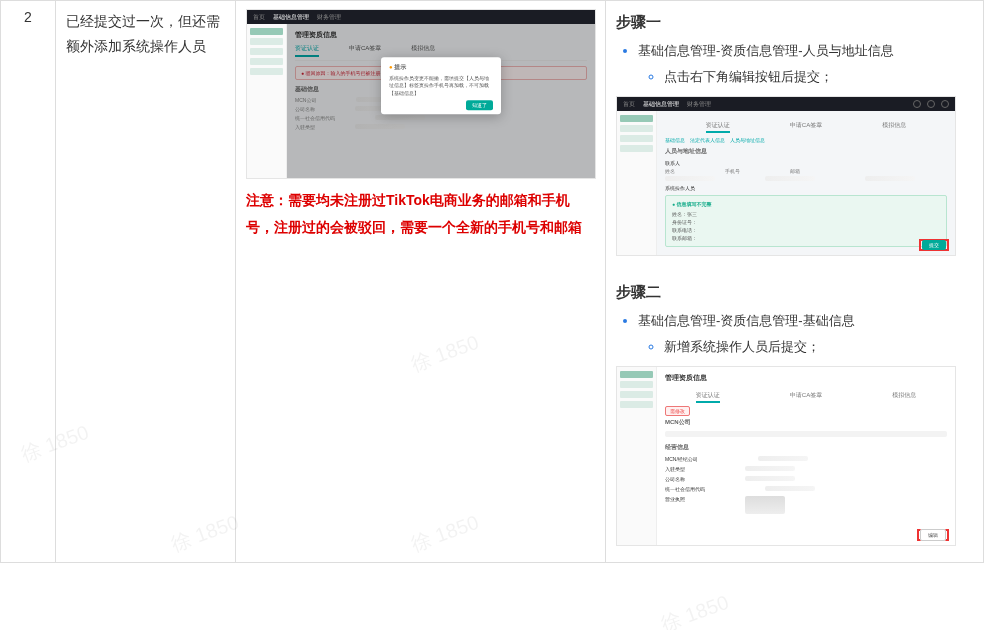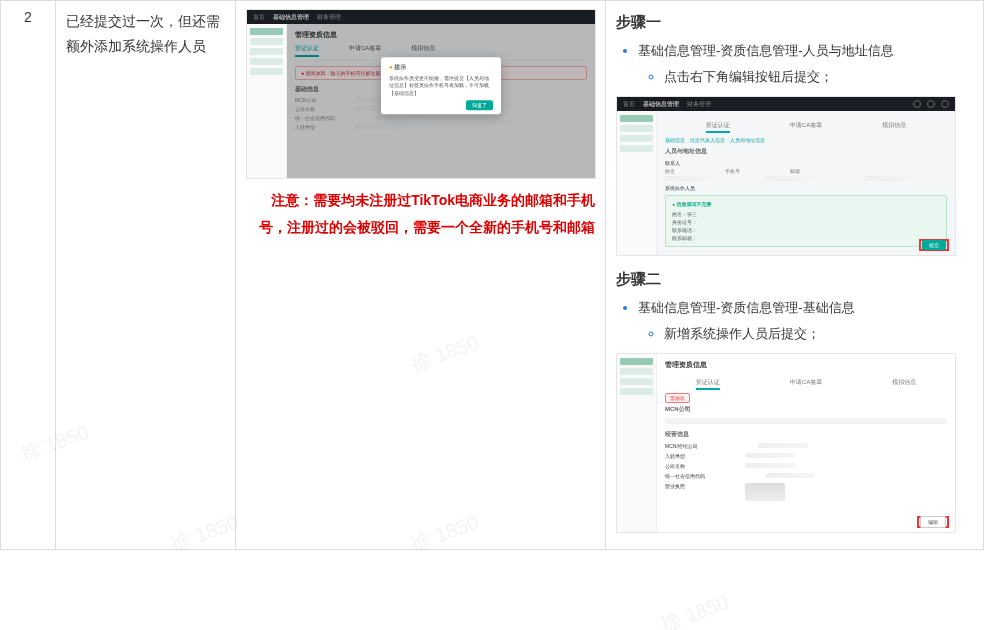--- a/index.html
+++ b/index.html
@@ -3,21 +3,21 @@
 <meta charset="utf-8">
 <style>
   * { box-sizing: border-box; margin: 0; padding: 0; }
   body { font-family: "Microsoft YaHei", Arial, sans-serif; font-size: 13px; color: #333; background: #fff; width: 984px; }
   table.doc { border-collapse: collapse; width: 100%; table-layout: fixed; }
   table.doc > tbody > tr > td { border: 1px solid #ddd; vertical-align: top; padding: 8px 10px; }
   .col-num { width: 55px; text-align: center; font-size: 14px; }
   .col-desc { width: 180px; font-size: 14px; line-height: 1.8; }
   .col-mid { width: 370px; }
   .col-right { }
-  .red { color: #d00; font-weight: bold; line-height: 1.9; font-size: 14px; text-align: right; }
+  .red { color: #d00; font-weight: bold; line-height: 1.9; font-size: 14px; }
   .step-head { font-size: 15px; font-weight: 600; margin: 4px 0 8px; }
   ul.bul { list-style: disc; padding-left: 22px; margin-bottom: 8px; }
   ul.bul li { margin: 4px 0; line-height: 1.7; }
   ul.sub { list-style: circle; padding-left: 26px; margin-top: 4px; }
   ul.sub li::marker { color: #2a7ae2; }
   ul.bul > li::marker { color: #2a7ae2; }
   .wm { position: absolute; color: rgba(0,0,0,0.05); font-size: 20px; transform: rotate(-20deg); pointer-events: none; }
   .page { position: relative; width: 984px; min-height: 630px; overflow: hidden; }
 
   
@@ -194,21 +194,21 @@
             <div>姓名：张三</div>
             <div>身份证号：</div>
             <div>联系电话：</div>
             <div>联系邮箱：</div>
           </div>
           <div class="br-corner"><span class="redbox"><span class="btn-sm">提交</span></span></div>
         </div>
       </div>
     </div>
 
-    <div class="step-head" style="margin-top:14px;">步骤二</div>
+    <div class="step-head" style="margin-top:27px;">步骤二</div>
     <ul class="bul">
       <li>
         <span>基础信息管理-资质信息管理-基础信息</span>
         <ul class="sub">
                   <li>新增系统操作人员后提交；</li>
                 </ul>
       </li>
     </ul>
 
     <div class="shot shot3">

